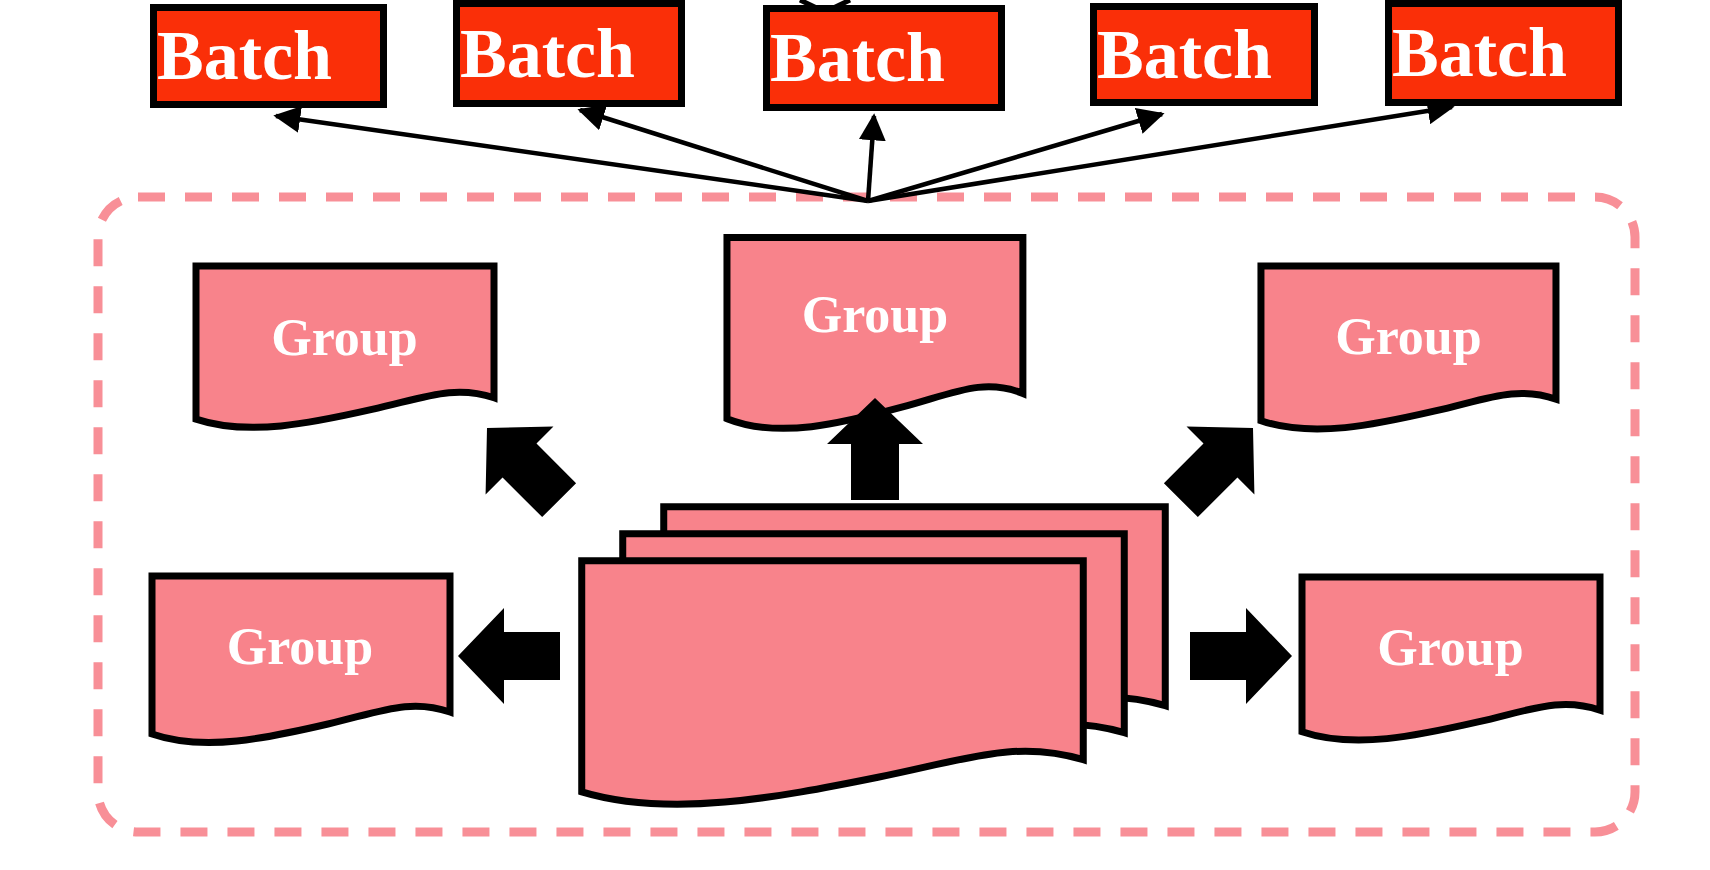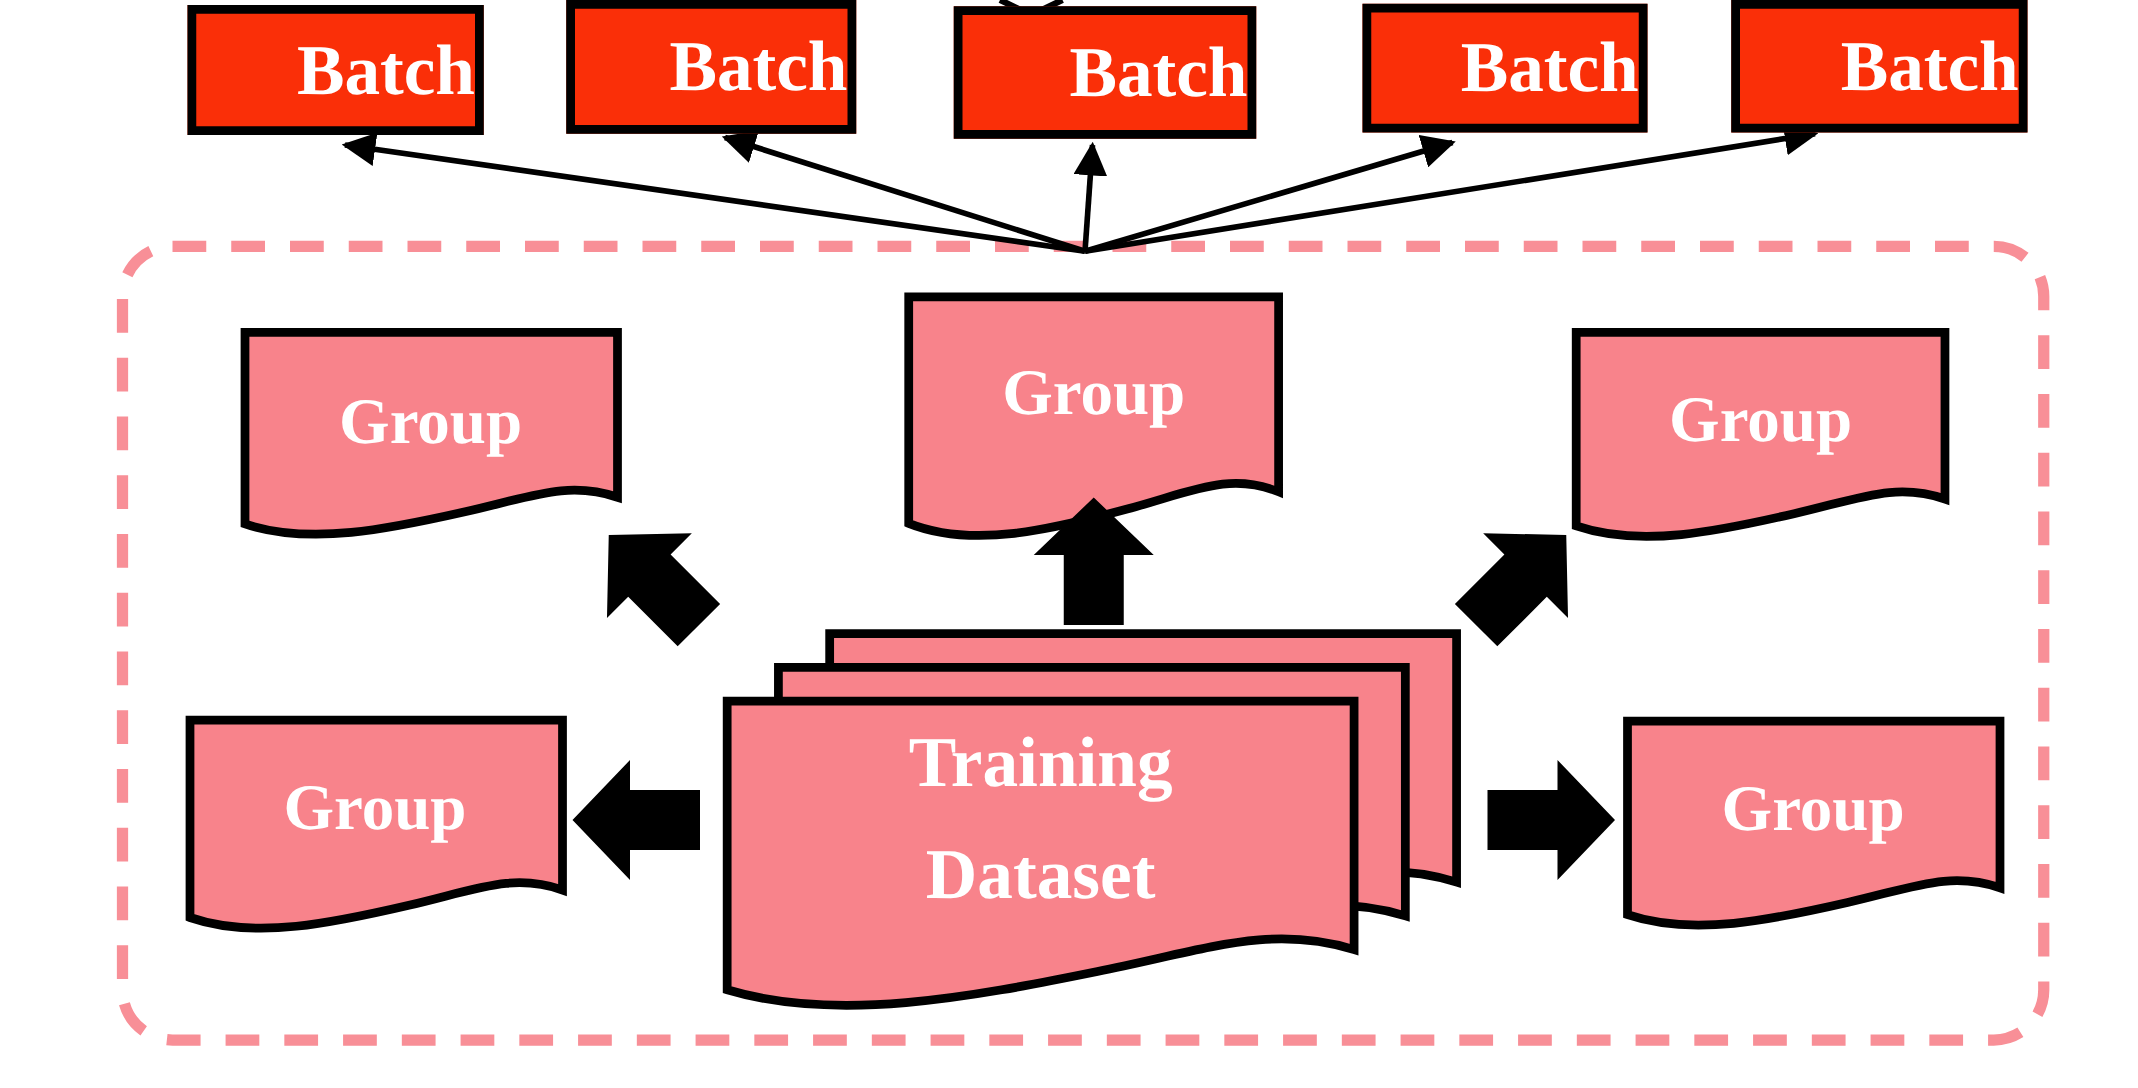--- a/index.html
+++ b/index.html
@@ -2,25 +2,25 @@
 <html style="--batch-fill: #fa2f08; --doc-fill: #f8838b; --boundary-dash: #f88f97; --outline: #000000; --label-text: #ffffff;"><head>
 <meta charset="utf-8">
 <style>
   html,body{margin:0;padding:0;background:#fff;}
   .canvas{
     position:relative;width:1710px;height:870px;background:#ffffff;overflow:hidden;
     font-family:"Liberation Serif","DejaVu Serif",serif;
   }
   .layer{position:absolute;left:0;top:0;}
   .batch{
-    position:absolute;display:flex;align-items:center;justify-content:flex-end;
+    position:absolute;display:flex;align-items:center;justify-content:flex-start;
     background:var(--batch-fill,#fa2f08);
     border:7px solid var(--outline,#000);
     color:var(--label-text,#fff);
-    font-weight:bold;font-size:57px;box-sizing:border-box;
+    font-weight:bold;font-size:70px;box-sizing:border-box;
   }
   .doclabel{
     position:absolute;display:flex;align-items:center;justify-content:center;
     color:var(--label-text,#fff);font-weight:bold;font-size:52px;pointer-events:none;
   }
   .dslabel{
     position:absolute;display:flex;flex-direction:column;align-items:center;justify-content:center;
     color:var(--label-text,#fff);font-weight:bold;font-size:57px;line-height:1.55;
     text-align:center;pointer-events:none;
   }
@@ -91,18 +91,14 @@
   <div class="batch" style="left:1385px;top:0px;width:237px;height:106px;">
       <span>Batch</span>
     </div>
 
   <div class="doclabel" style="left:192px;top:262px;width:305px;height:150px;">Group</div>
   <div class="doclabel" style="left:723px;top:233px;width:304px;height:162px;">Group</div>
   <div class="doclabel" style="left:1257px;top:262px;width:303px;height:148px;">Group</div>
   <div class="doclabel" style="left:148px;top:572px;width:304px;height:148px;">Group</div>
   <div class="doclabel" style="left:1298px;top:573px;width:305px;height:148px;">Group</div>
 
-  <div class="dslabel" style="left:575px;top:548px;width:515px;height:215px;">
-    <span>Training</span>
-    <span>Dataset</span>
-  </div>
 
 </div>
 
 </body></html>

